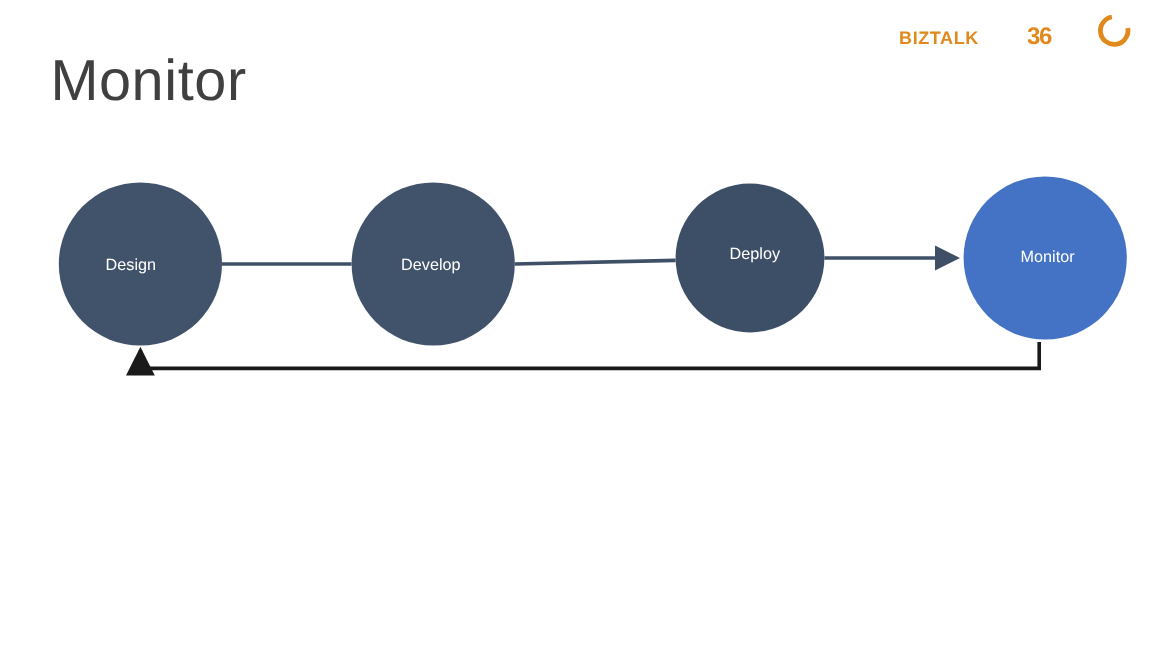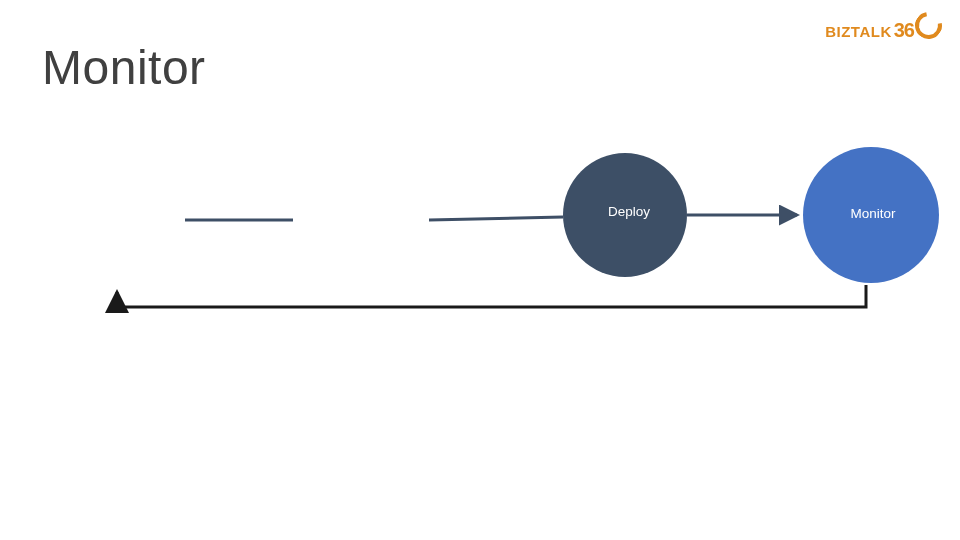--- a/index.html
+++ b/index.html
@@ -16,20 +16,21 @@
   }
 
   
   .logo {
     position: absolute;
     top: 10px;
     right: 18px;
     display: flex;
     align-items: baseline;
     user-select: none;
+    gap: 38px;
   }
   .logo-word {
     font-family: "Liberation Sans", sans-serif;
     font-size: 15px;
     font-weight: bold;
     letter-spacing: 0.5px;
     color: #E08A1E;
   }
   .logo-num {
     font-family: "Liberation Sans", sans-serif;
@@ -121,21 +122,27 @@
 
     <line x1="185" y1="220" x2="293" y2="220" stroke="#3E4F66" stroke-width="3"></line>
 
     <line x1="429" y1="220" x2="563" y2="217" stroke="#3E4F66" stroke-width="3"></line>
 
     <line x1="687" y1="215" x2="797" y2="215" stroke="#3E4F66" stroke-width="3" marker-end="url(#arrowhead)"></line>
 
     <path d="M 866 285 L 866 307 L 117 307 L 117 292" fill="none" stroke="#1A1A1A" stroke-width="3" marker-end="url(#arrowhead-dark)"></path>
   </svg>
 
+  <div class="node" id="node-0" style="left:49px; top:152px; width:136px; height:136px; background:#41536A;">
+    <span class="node-label">Design</span>
+  </div>
 
+  <div class="node" id="node-1" style="left:293px; top:152px; width:136px; height:136px; background:#41536A;">
+    <span class="node-label">Develop</span>
+  </div>
 
   <div class="node" id="node-2" style="left:563px; top:153px; width:124px; height:124px; background:#3D4F66;">
     <span class="node-label">Deploy</span>
   </div>
 
   <div class="node" id="node-3" style="left:803px; top:147px; width:136px; height:136px; background:#4472C4;">
     <span class="node-label">Monitor</span>
   </div>
 
 </div>

